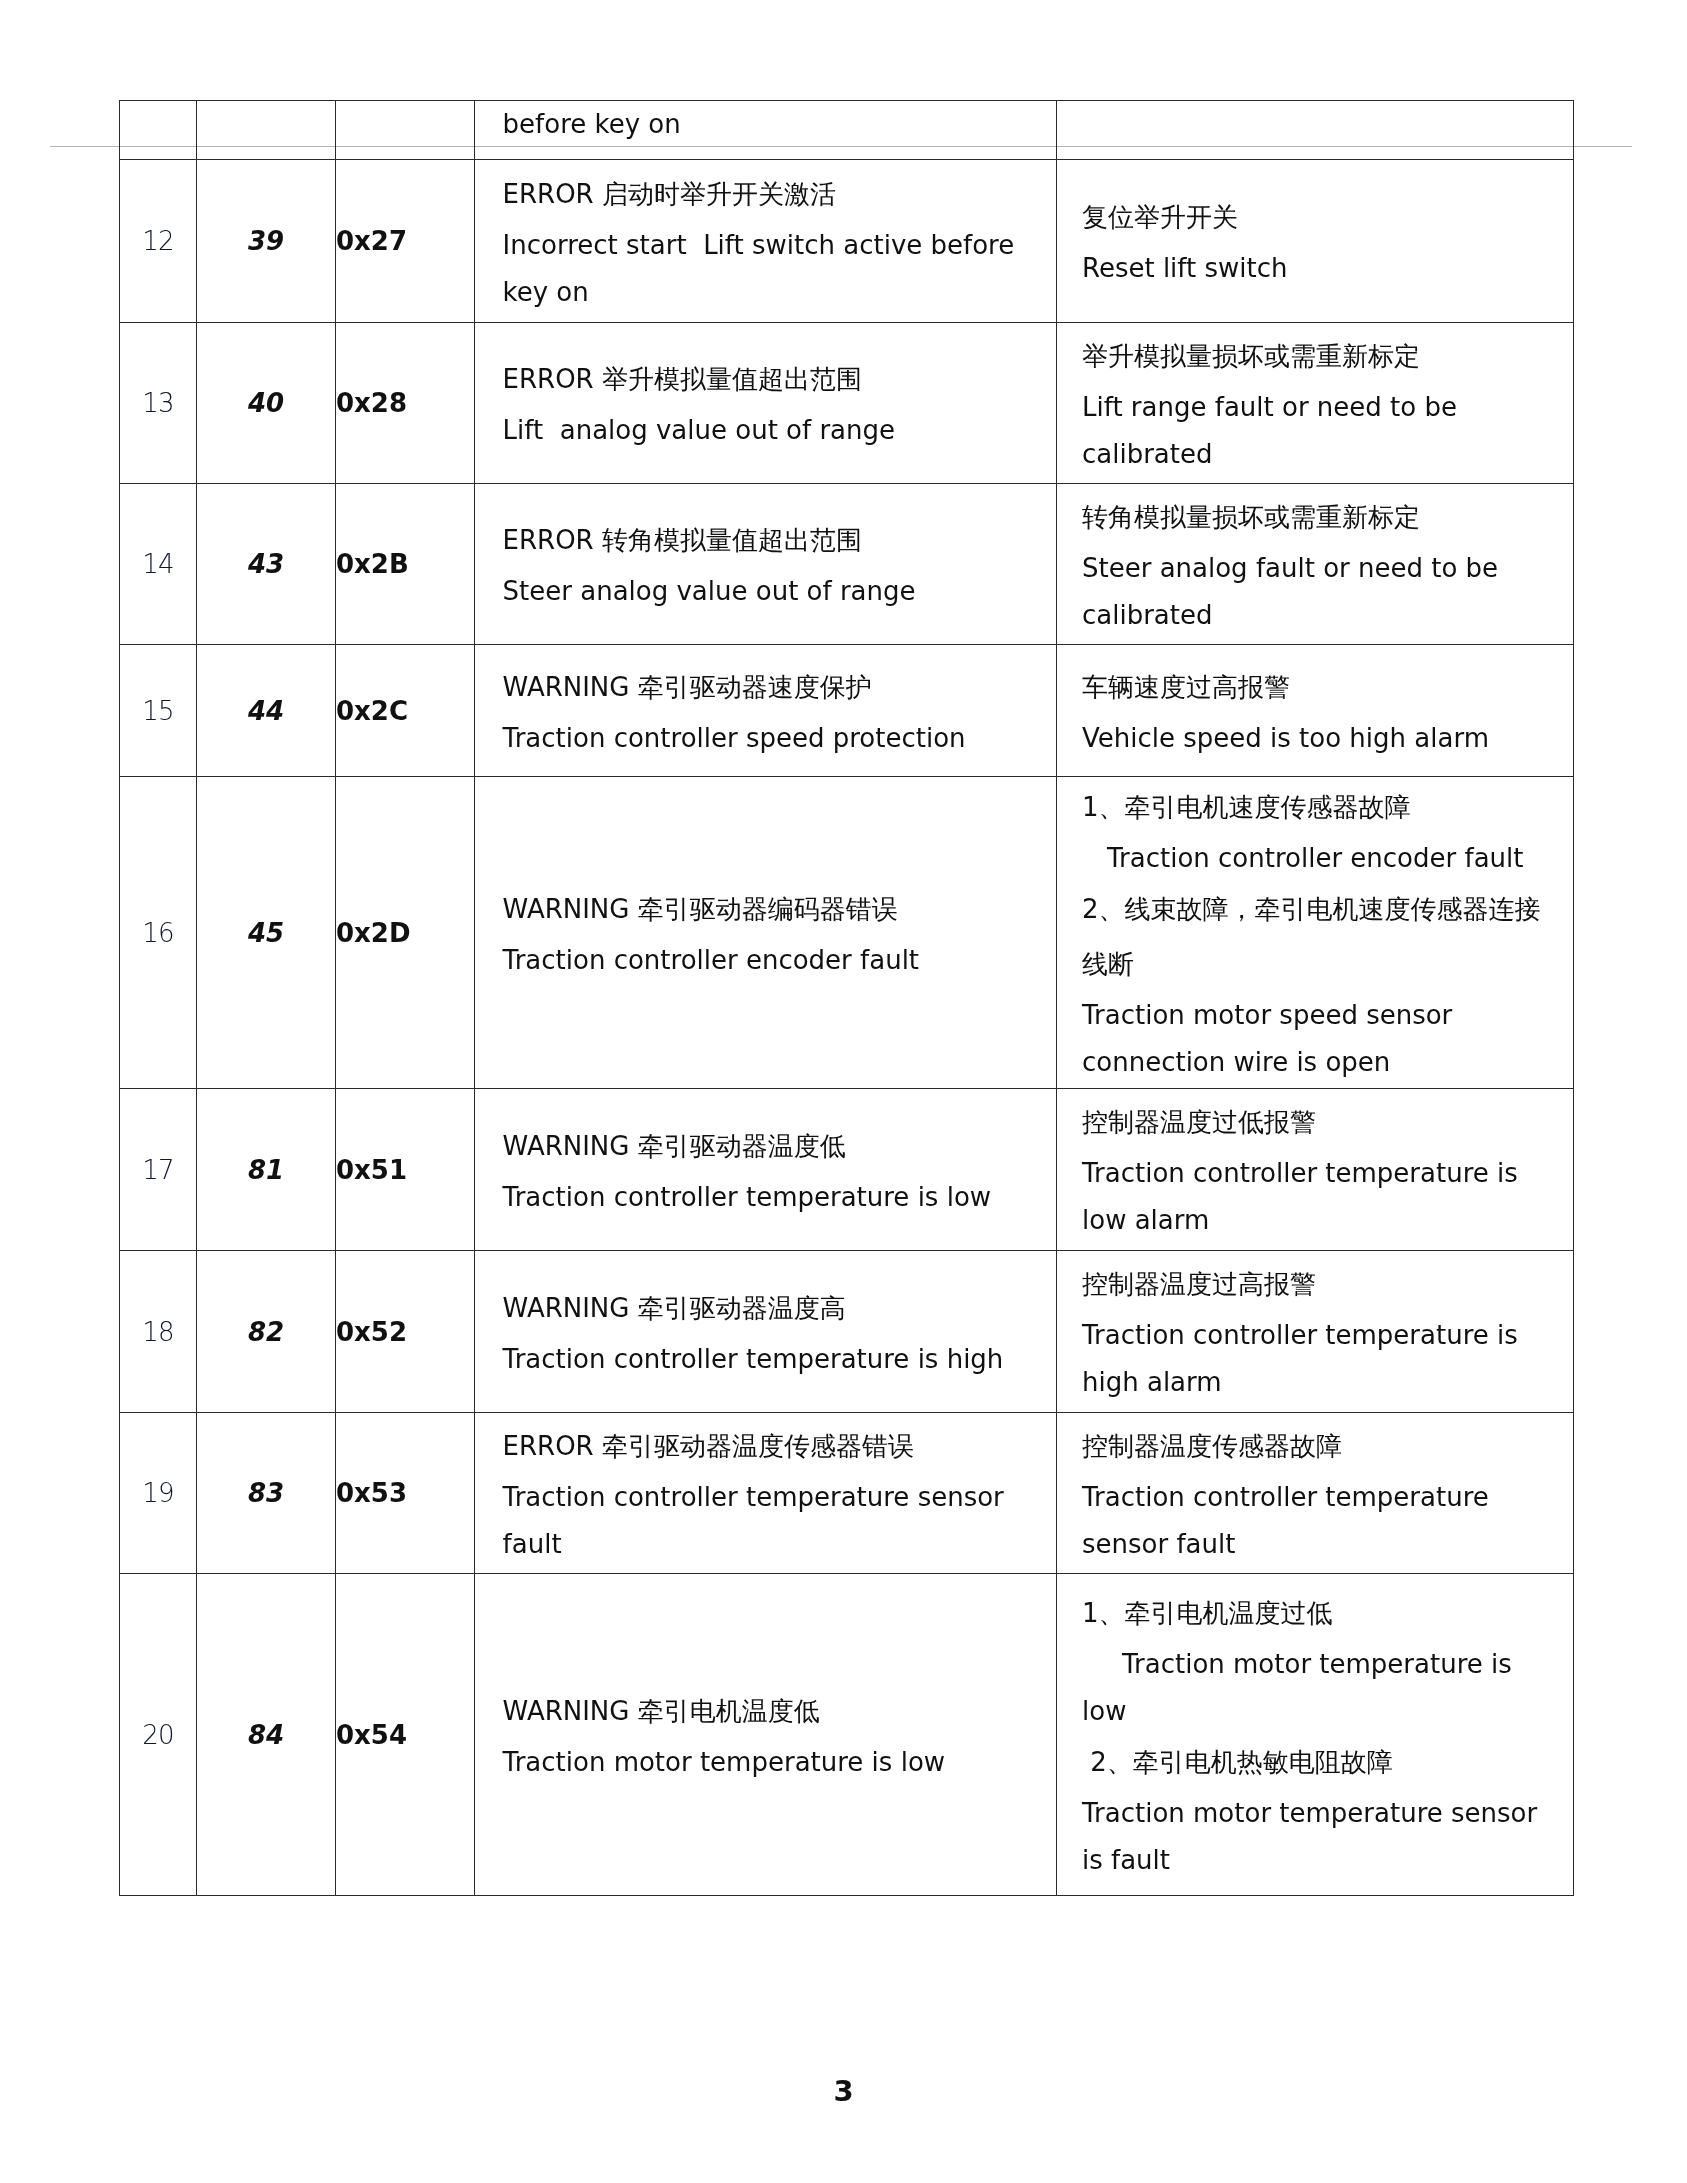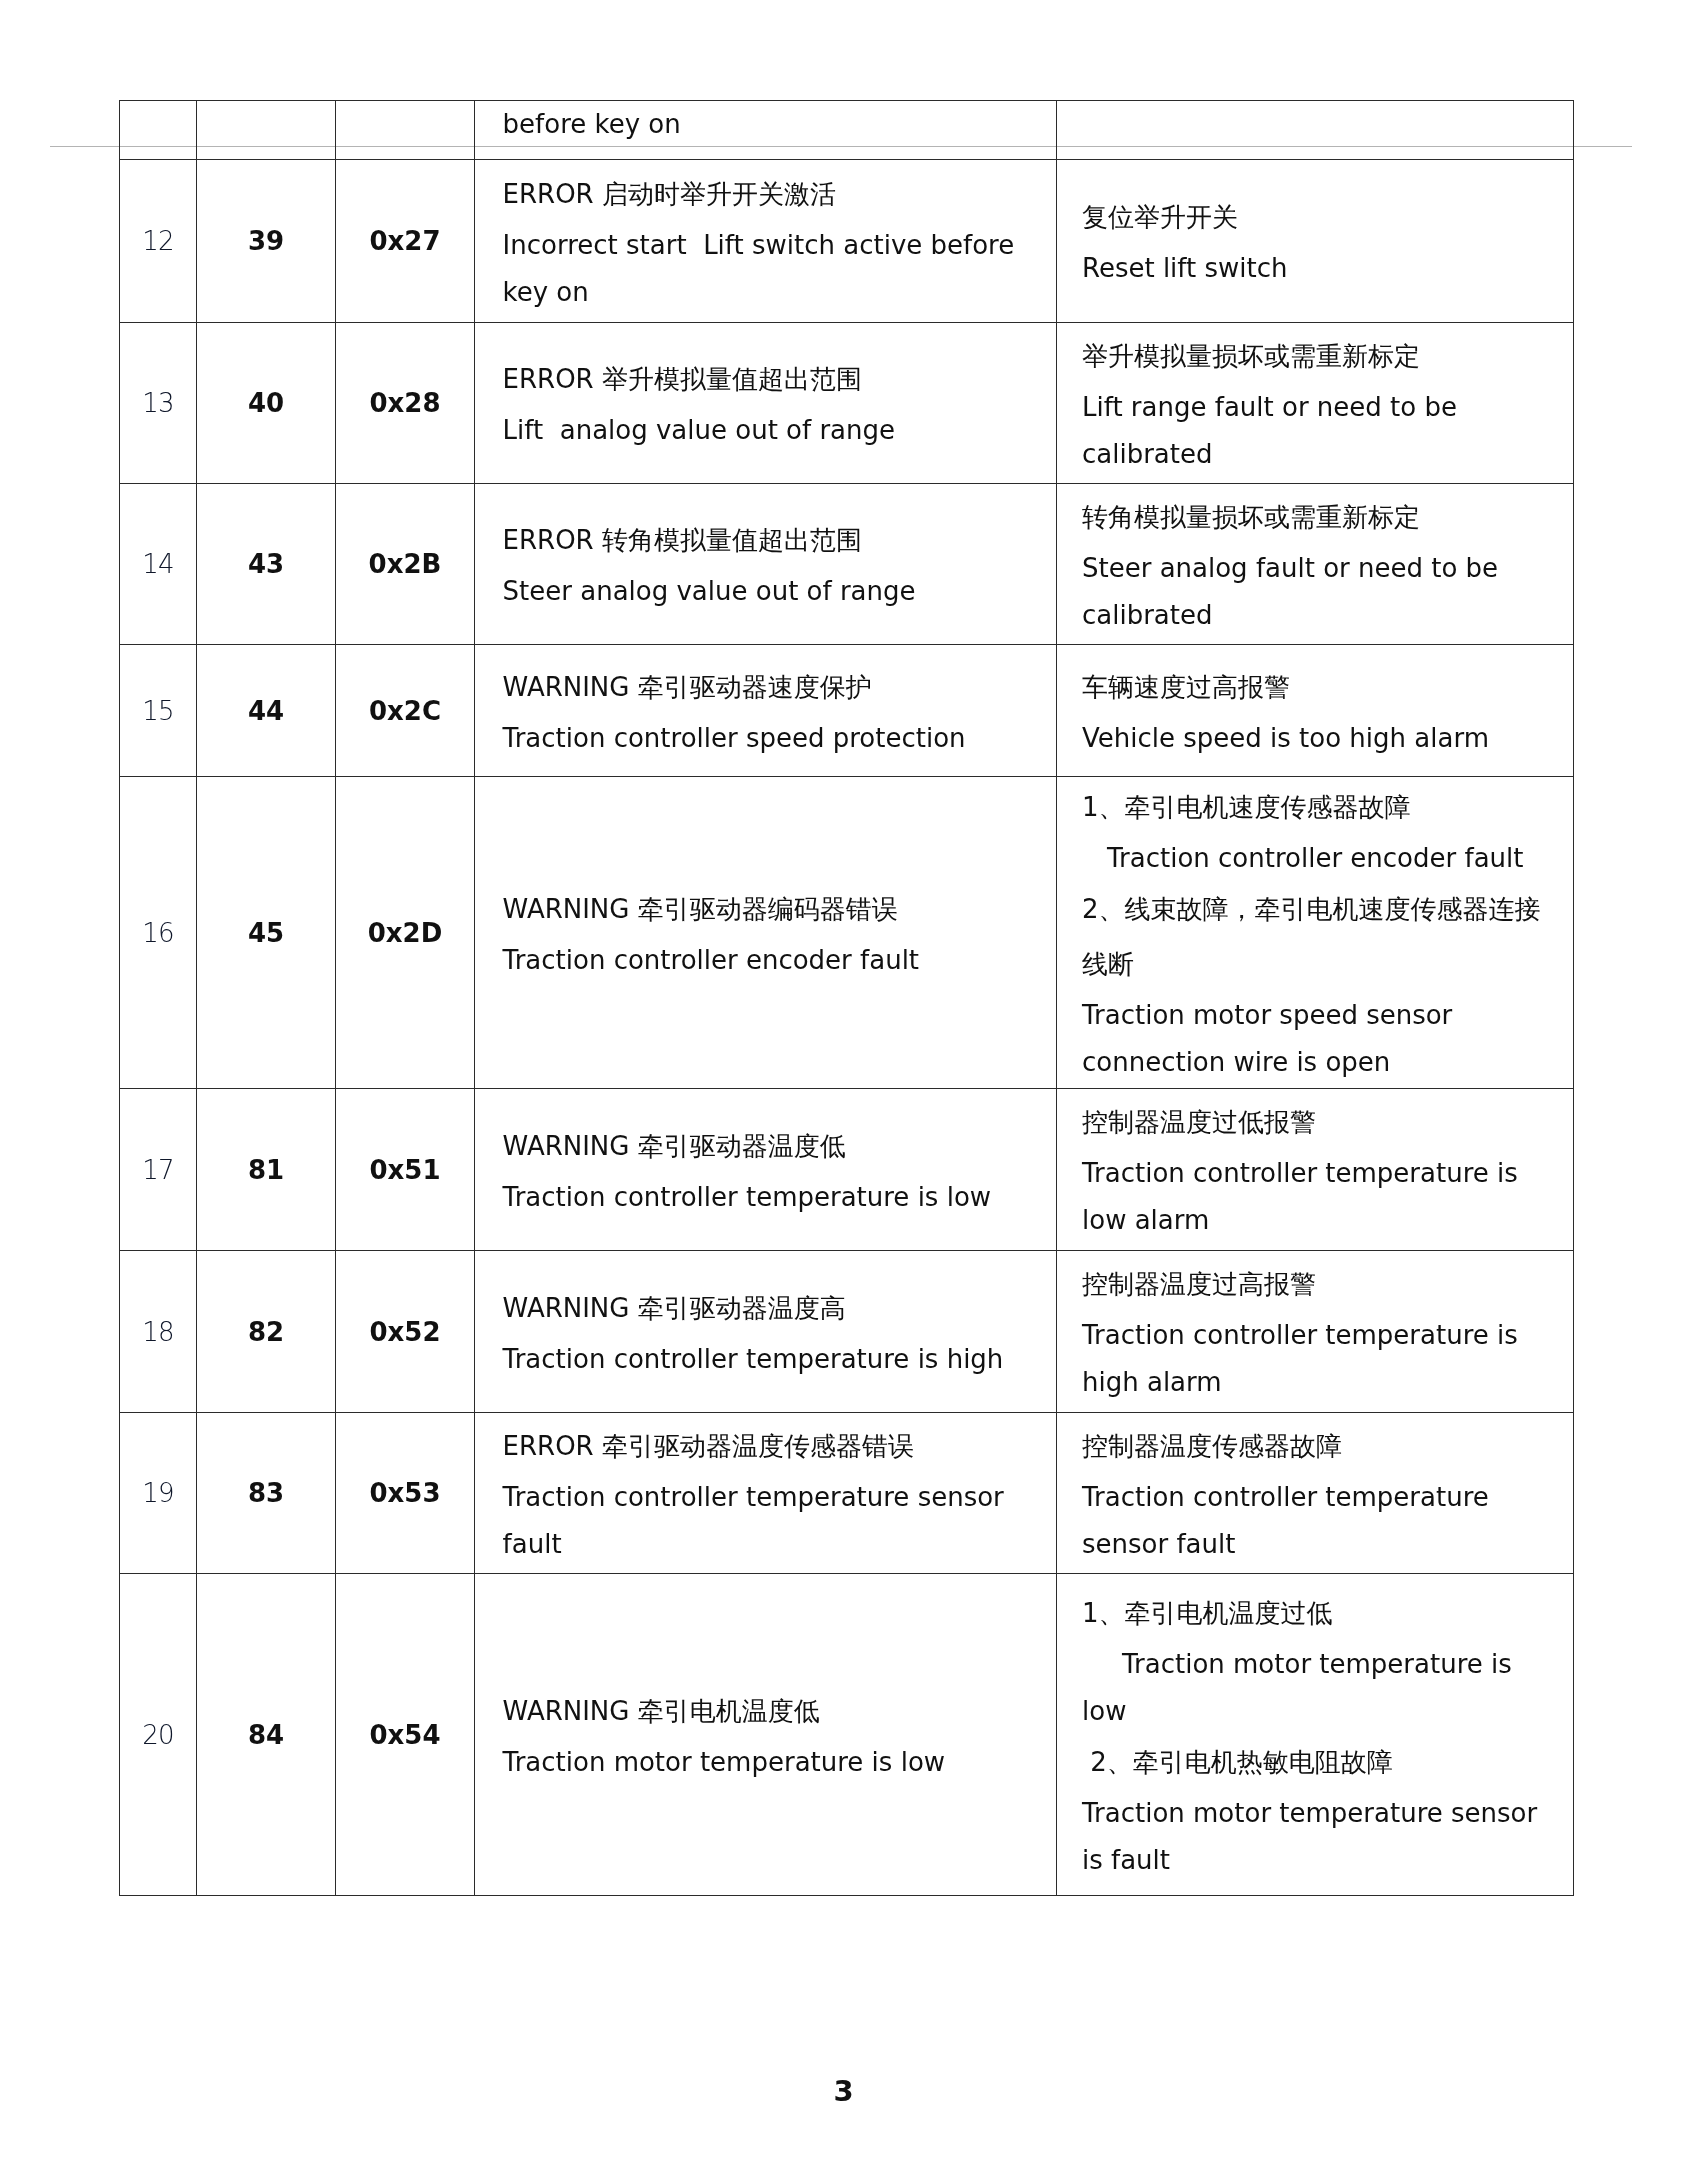--- a/index.html
+++ b/index.html
@@ -2,22 +2,22 @@
 <html style="font-size:11px"><head>
 <meta charset="utf-8">
 <style>
   html, body { margin: 0; padding: 0; background: #ffffff; }
   body { width: 1687px; height: 2183px; position: relative; overflow: hidden;
          font-family: "DejaVu Sans", "Liberation Sans", sans-serif; color: #111; }
   .page-rule { position: absolute; left: 50px; top: 146px; width: 1582px; height: 1.4px; background: #b4b4b4; }
   table.codes { position: absolute; left: 119px; top: 100px; border-collapse: collapse; table-layout: fixed; }
   table.codes td { border: 1.7px solid #2b2b2b; padding: 0; vertical-align: middle; }
   .c-idx { width: 76px; text-align: center; color: #0f172a; font-size: 26px; font-weight: 300; letter-spacing: -0.7px; }
-  .c-dec { width: 138px; text-align: center; font-weight: bold; font-size: 26px; }
-  .c-hex { width: 138px; text-align: center; font-weight: bold; font-size: 26px; }
+  .c-dec { width: 138px; text-align: center; font-weight: bold; font-size: 26px; font-style: italic; }
+  .c-hex { width: 138px; text-align: left; font-weight: bold; font-size: 26px; }
   .c-desc { width: 582px; padding-left: 27.6px !important; padding-right: 11px !important; box-sizing: border-box; }
   .c-sol { width: 517px; padding-left: 25px !important; padding-right: 2.8px !important; box-sizing: border-box; }
   .ln { font-size: 26px; line-height: 47px; white-space: pre-wrap; }
   .ln.cjk { line-height: 55px; }
   .ln.indent1 { padding-left: 25px; }
   .ln.indent2 { padding-left: 40px; }
   .ln.indent3 { padding-left: 8.3px; }
   .page-num { position: absolute; top: 2074px; left: 0; width: 1687px; text-align: center; font-weight: bold; font-size: 29px; }
 </style>
 </head>

